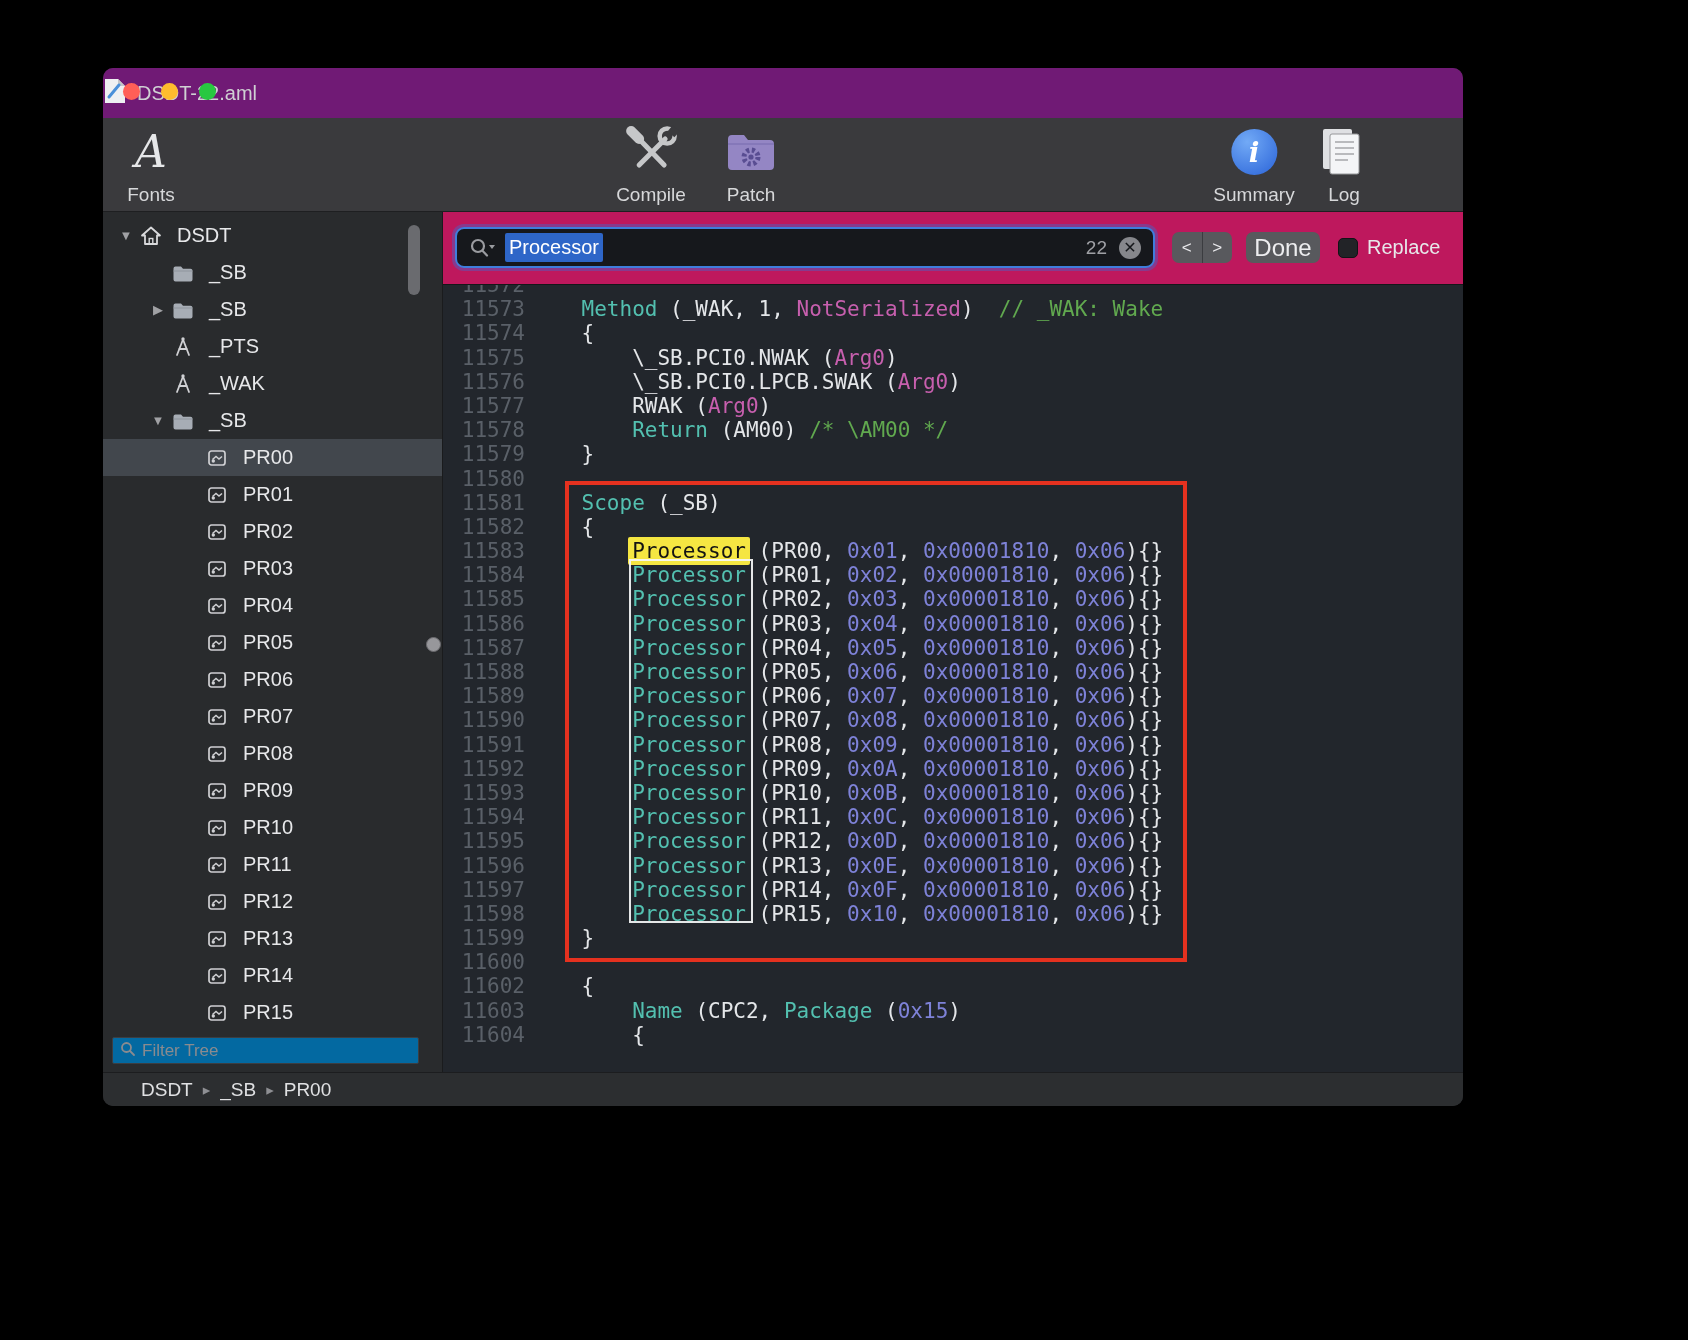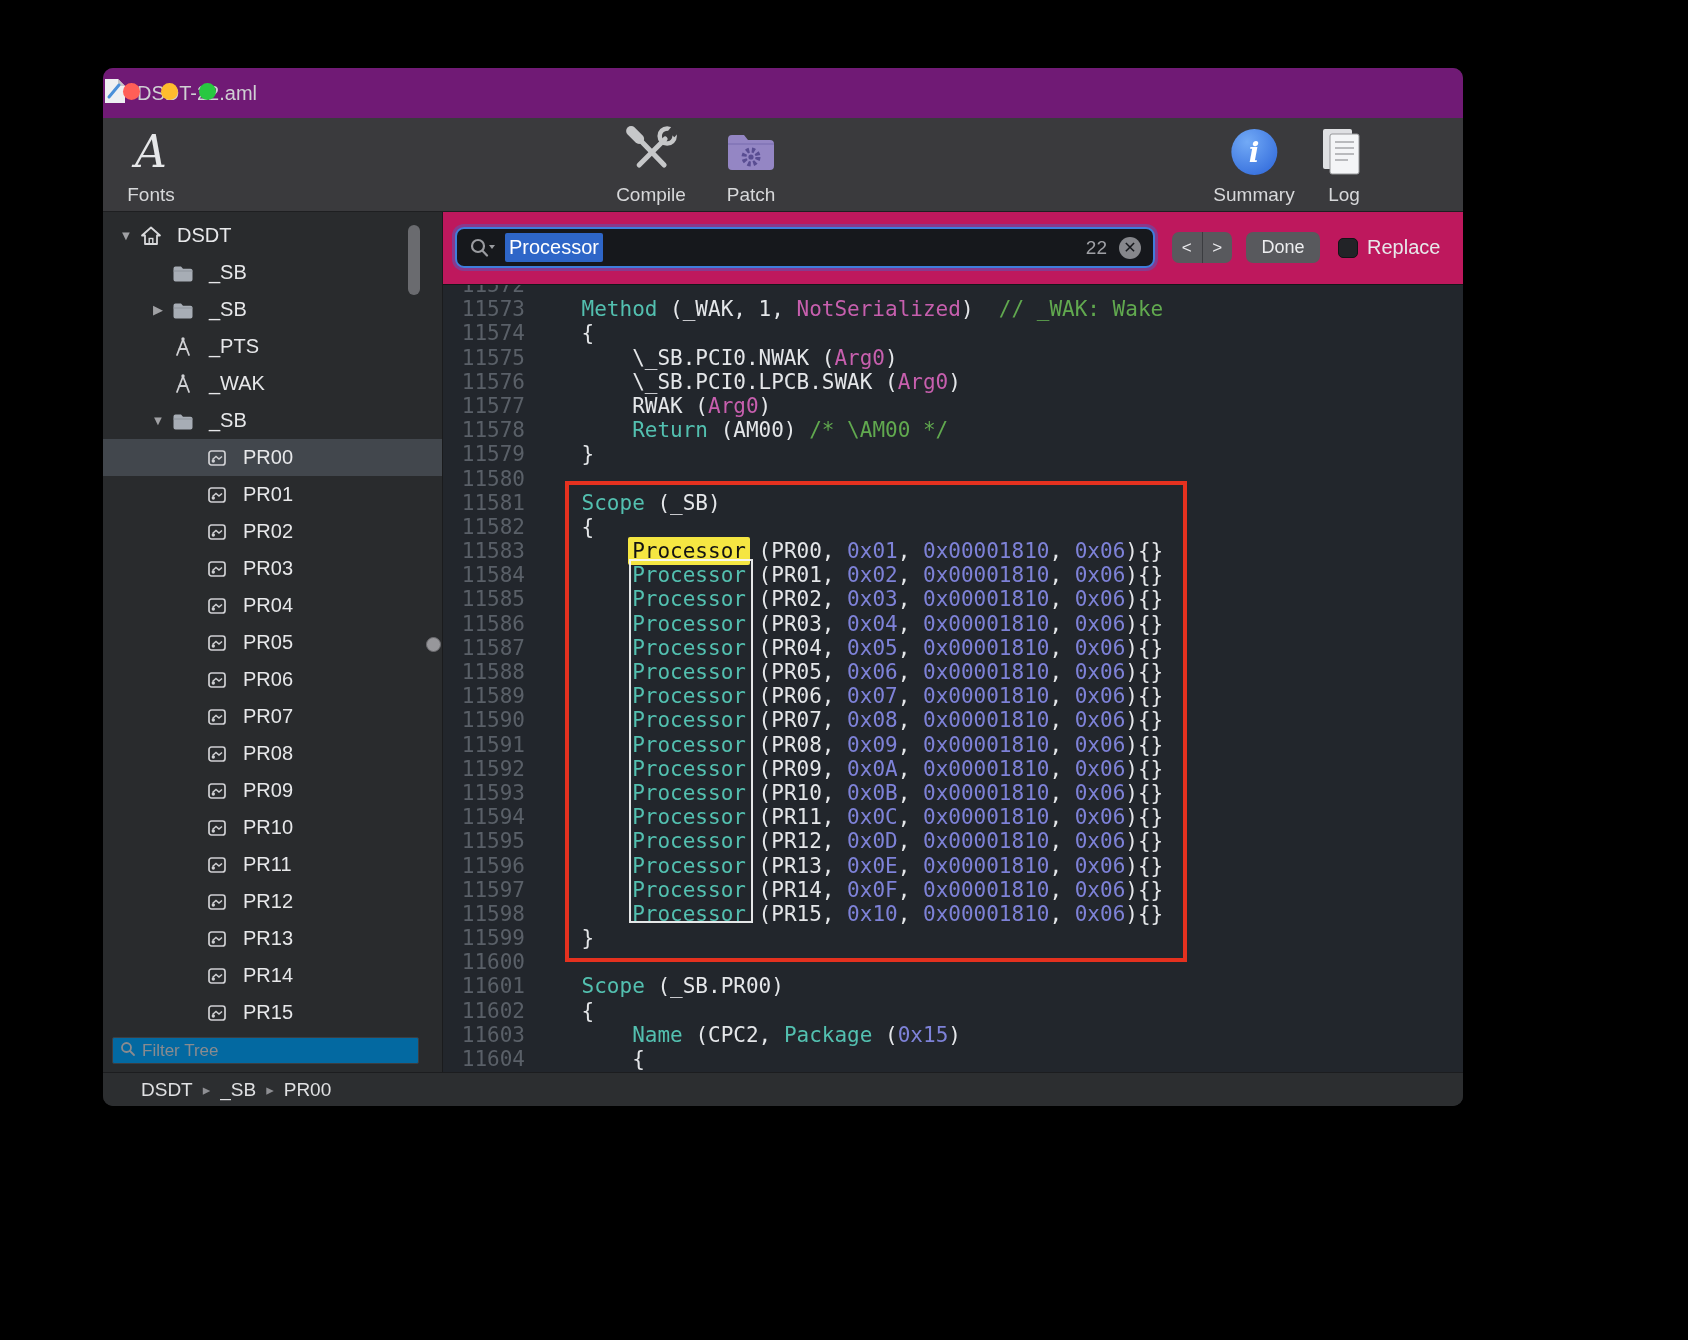--- a/index.html
+++ b/index.html
@@ -75,21 +75,21 @@
   .count { color:#9fa0a5; font-size:19px; margin-left:auto; }
   .clear-btn { width:22px; height:22px; border-radius:50%; background:#86878c;
                color:#16181c; display:flex; align-items:center; justify-content:center;
                font-size:16px; font-weight:bold; margin-left:12px; cursor:default; }
   .nav-group { position:absolute; left:729px; top:20px; width:60px; height:31px;
                background:#58595d; border-radius:7px; display:flex; overflow:hidden; }
   .nav-btn { flex:1; display:flex; align-items:center; justify-content:center;
              color:#ebebee; font-size:17px; cursor:default; }
   .nav-btn.prev { border-right:1px solid #3b3c40; }
   .done-btn { position:absolute; left:803px; top:20px; width:74px; height:31px;
-              background:#58595d; border-radius:7px; color:#ededef; font-size:18px;
+              background:#58595d; border-radius:7px; color:#ededef; font-size:24px;
               display:flex; align-items:center; justify-content:center; cursor:default; }
   .replace-wrap { position:absolute; left:895px; top:20px; height:31px;
                   display:flex; align-items:center; gap:9px; }
   .checkbox { width:20px; height:20px; background:#222327; border:1px solid #121316;
               border-radius:5px; }
   .replace-label { color:#e7e8ea; font-size:20px; }
 
   
   .code-area { flex:1; position:relative; background:#22262c; overflow:hidden;
                font-family:"DejaVu Sans Mono","Liberation Mono",monospace;
@@ -516,21 +516,20 @@
             <div class="code-line"><span class="ln">11591</span><span class="code"><span class="tp">        </span><span class="tmt">Processor</span><span class="tp"> (PR08, </span><span class="tn">0x09</span><span class="tp">, </span><span class="tn">0x00001810</span><span class="tp">, </span><span class="tn">0x06</span><span class="tp">){}</span></span></div>
             <div class="code-line"><span class="ln">11592</span><span class="code"><span class="tp">        </span><span class="tmt">Processor</span><span class="tp"> (PR09, </span><span class="tn">0x0A</span><span class="tp">, </span><span class="tn">0x00001810</span><span class="tp">, </span><span class="tn">0x06</span><span class="tp">){}</span></span></div>
             <div class="code-line"><span class="ln">11593</span><span class="code"><span class="tp">        </span><span class="tmt">Processor</span><span class="tp"> (PR10, </span><span class="tn">0x0B</span><span class="tp">, </span><span class="tn">0x00001810</span><span class="tp">, </span><span class="tn">0x06</span><span class="tp">){}</span></span></div>
             <div class="code-line"><span class="ln">11594</span><span class="code"><span class="tp">        </span><span class="tmt">Processor</span><span class="tp"> (PR11, </span><span class="tn">0x0C</span><span class="tp">, </span><span class="tn">0x00001810</span><span class="tp">, </span><span class="tn">0x06</span><span class="tp">){}</span></span></div>
             <div class="code-line"><span class="ln">11595</span><span class="code"><span class="tp">        </span><span class="tmt">Processor</span><span class="tp"> (PR12, </span><span class="tn">0x0D</span><span class="tp">, </span><span class="tn">0x00001810</span><span class="tp">, </span><span class="tn">0x06</span><span class="tp">){}</span></span></div>
             <div class="code-line"><span class="ln">11596</span><span class="code"><span class="tp">        </span><span class="tmt">Processor</span><span class="tp"> (PR13, </span><span class="tn">0x0E</span><span class="tp">, </span><span class="tn">0x00001810</span><span class="tp">, </span><span class="tn">0x06</span><span class="tp">){}</span></span></div>
             <div class="code-line"><span class="ln">11597</span><span class="code"><span class="tp">        </span><span class="tmt">Processor</span><span class="tp"> (PR14, </span><span class="tn">0x0F</span><span class="tp">, </span><span class="tn">0x00001810</span><span class="tp">, </span><span class="tn">0x06</span><span class="tp">){}</span></span></div>
             <div class="code-line"><span class="ln">11598</span><span class="code"><span class="tp">        </span><span class="tmt">Processor</span><span class="tp"> (PR15, </span><span class="tn">0x10</span><span class="tp">, </span><span class="tn">0x00001810</span><span class="tp">, </span><span class="tn">0x06</span><span class="tp">){}</span></span></div>
             <div class="code-line"><span class="ln">11599</span><span class="code"><span class="tp">    }</span></span></div>
             <div class="code-line"><span class="ln">11600</span><span class="code"></span></div>
-            <div class="code-line"><span class="ln">11601</span><span class="code"><span class="tp">    </span><span class="tk">Scope</span><span class="tp"> (_SB.PR00)</span></span></div>
             <div class="code-line"><span class="ln">11602</span><span class="code"><span class="tp">    {</span></span></div>
             <div class="code-line"><span class="ln">11603</span><span class="code"><span class="tp">        </span><span class="tk">Name</span><span class="tp"> (CPC2, </span><span class="tk">Package</span><span class="tp"> (</span><span class="tn">0x15</span><span class="tp">)</span></span></div>
             <div class="code-line"><span class="ln">11604</span><span class="code"><span class="tp">        {</span></span></div>
           </div>
         <div class="match-box"></div>
         <div class="annotation-rect"></div>
       </div>
 
     </div>
   </div>

